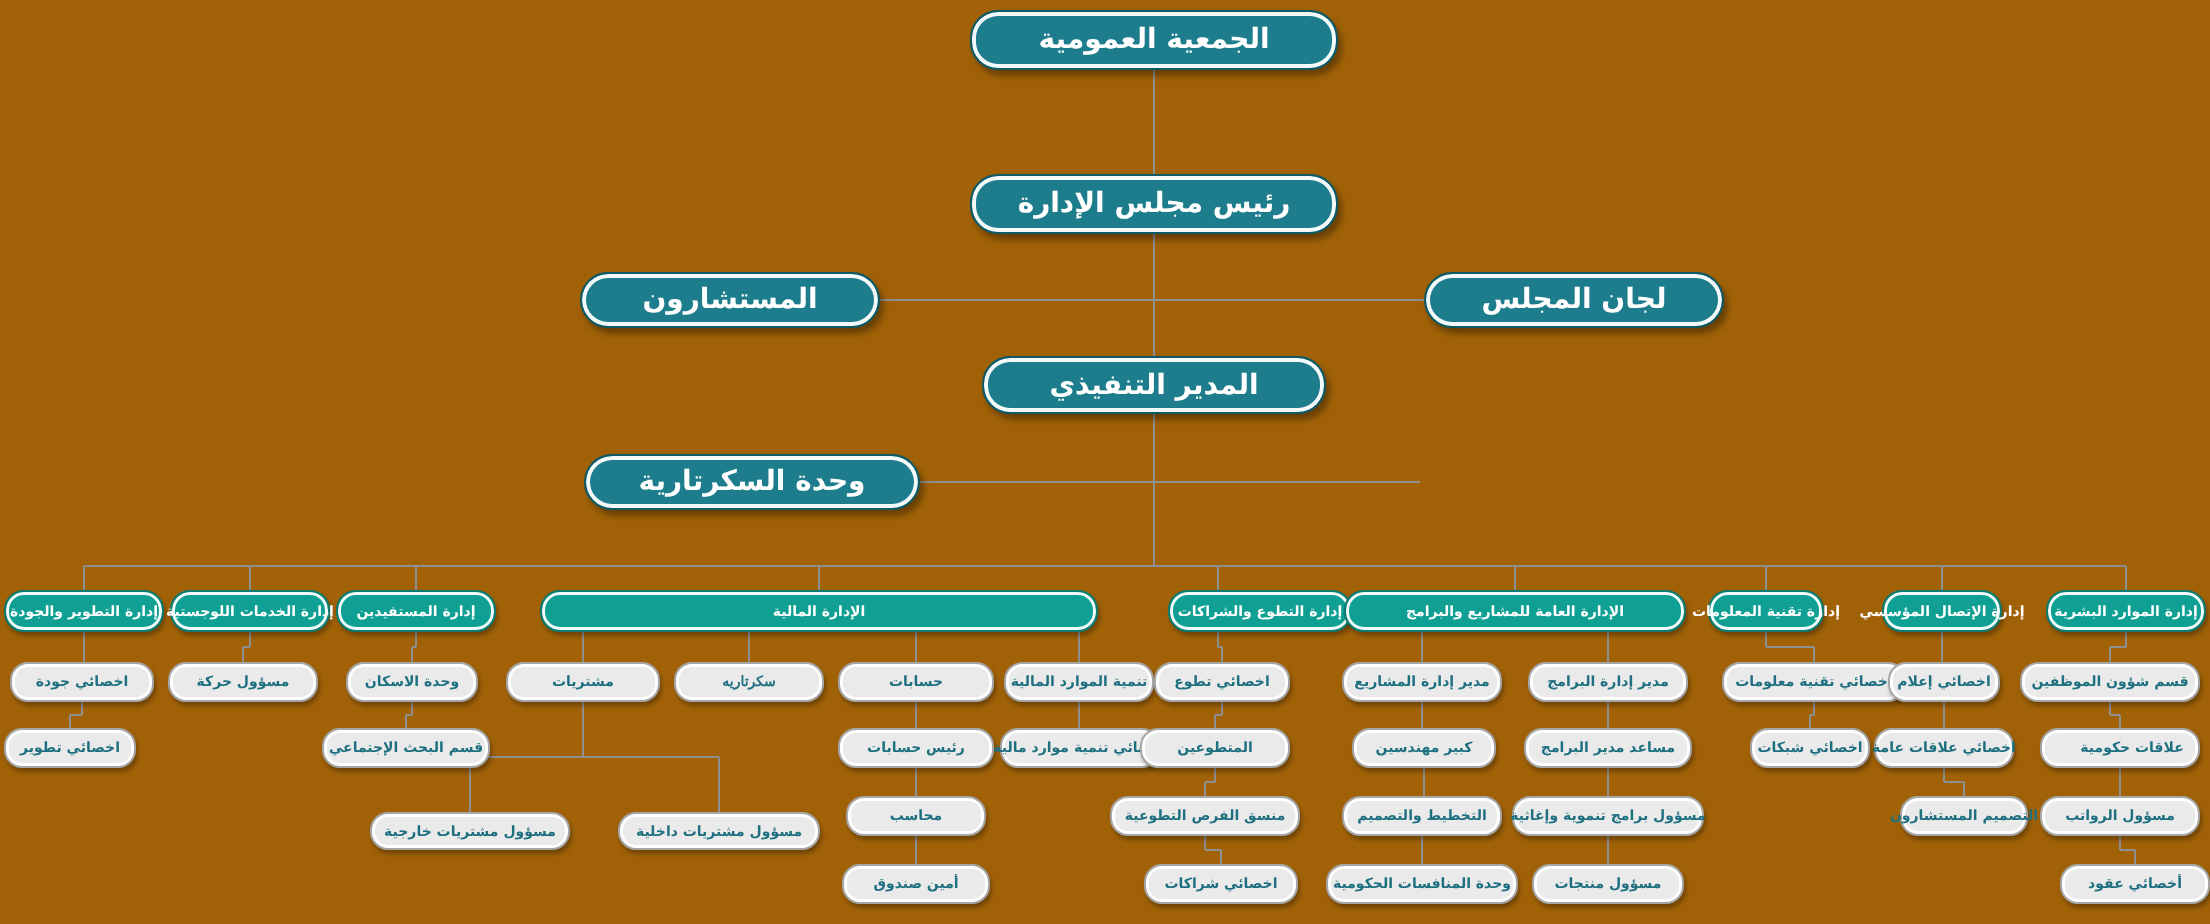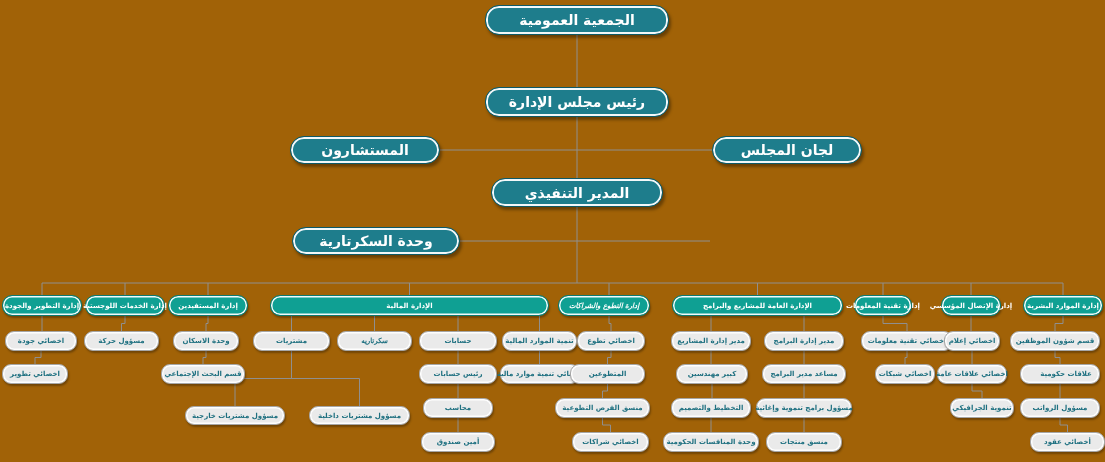--- a/index.html
+++ b/index.html
@@ -122,21 +122,21 @@
 <div class="node primary" dir="rtl" style="left: 485px; top: 5px; width: 184px; height: 30px;">الجمعية العمومية</div>
     <div class="node primary" dir="rtl" style="left: 485px; top: 87px; width: 184px; height: 30px;">رئيس مجلس الإدارة</div>
     <div class="node primary" dir="rtl" style="left: 290px; top: 136px; width: 150px; height: 28px; text-align: right;">المستشارون</div>
     <div class="node primary" dir="rtl" style="left: 712px; top: 136px; width: 150px; height: 28px;">لجان المجلس</div>
     <div class="node primary" dir="rtl" style="left: 491px; top: 178px; width: 172px; height: 29px;">المدير التنفيذي</div>
     <div class="node primary" dir="rtl" style="left: 292px; top: 227px; width: 168px; height: 28px;">وحدة السكرتارية</div>
     <div class="node header" dir="rtl" style="left: 2px; top: 295px; width: 80px; height: 21px;">إدارة التطوير والجودة</div>
     <div class="node header" dir="rtl" style="left: 85px; top: 295px; width: 80px; height: 21px;">إدارة الخدمات اللوجستية</div>
     <div class="node header" dir="rtl" style="left: 168px; top: 295px; width: 80px; height: 21px;">إدارة المستفيدين</div>
     <div class="node header" dir="rtl" style="left: 270px; top: 295px; width: 279px; height: 21px;">الإدارة المالية</div>
-    <div class="node header" dir="rtl" style="left: 558px; top: 295px; width: 92px; height: 21px; font-style: italic;">إدارة التطوع والشراكات</div>
+    <div class="node header" dir="rtl" style="left: 584px; top: 295px; width: 92px; height: 21px;">إدارة التطوع والشراكات</div>
     <div class="node header" dir="rtl" style="left: 672px; top: 295px; width: 171px; height: 21px;">الإدارة العامة للمشاريع والبرامج</div>
     <div class="node header" dir="rtl" style="left: 854px; top: 295px; width: 58px; height: 21px;">إدارة تقنية المعلومات</div>
     <div class="node header" dir="rtl" style="left: 941px; top: 295px; width: 60px; height: 21px;">إدارة الإتصال المؤسسي</div>
     <div class="node header" dir="rtl" style="left: 1023px; top: 295px; width: 80px; height: 21px;">إدارة الموارد البشرية</div>
     <div class="node child" dir="rtl" style="left: 5px; top: 331px; width: 72px; height: 20px;">اخصائي جودة</div>
     <div class="node child" dir="rtl" style="left: 2px; top: 364px; width: 66px; height: 20px;">اخصائي تطوير</div>
     <div class="node child" dir="rtl" style="left: 84px; top: 331px; width: 75px; height: 20px;">مسؤول حركة</div>
     <div class="node child" dir="rtl" style="left: 173px; top: 331px; width: 66px; height: 20px;">وحدة الاسكان</div>
     <div class="node child" dir="rtl" style="left: 161px; top: 364px; width: 84px; height: 20px;">قسم البحث الإجتماعي</div>
     <div class="node child" dir="rtl" style="left: 253px; top: 331px; width: 77px; height: 20px;">مشتريات</div>
@@ -153,23 +153,23 @@
     <div class="node child" dir="rtl" style="left: 570px; top: 364px; width: 75px; height: 20px;">المتطوعين</div>
     <div class="node child" dir="rtl" style="left: 555px; top: 398px; width: 95px; height: 20px;">منسق الفرص التطوعية</div>
     <div class="node child" dir="rtl" style="left: 572px; top: 432px; width: 77px; height: 20px;">اخصائي شراكات</div>
     <div class="node child" dir="rtl" style="left: 671px; top: 331px; width: 80px; height: 20px;">مدير إدارة المشاريع</div>
     <div class="node child" dir="rtl" style="left: 676px; top: 364px; width: 72px; height: 20px;">كبير مهندسين</div>
     <div class="node child" dir="rtl" style="left: 671px; top: 398px; width: 80px; height: 20px;">التخطيط والتصميم</div>
     <div class="node child" dir="rtl" style="left: 663px; top: 432px; width: 96px; height: 20px;">وحدة المنافسات الحكومية</div>
     <div class="node child" dir="rtl" style="left: 764px; top: 331px; width: 80px; height: 20px;">مدير إدارة البرامج</div>
     <div class="node child" dir="rtl" style="left: 762px; top: 364px; width: 84px; height: 20px;">مساعد مدير البرامج</div>
     <div class="node child" dir="rtl" style="left: 756px; top: 398px; width: 96px; height: 20px;">مسؤول برامج تنموية وإغاثية</div>
-    <div class="node child" dir="rtl" style="left: 766px; top: 432px; width: 76px; height: 20px;">منسق منتجات</div>
+    <div class="node child" dir="rtl" style="left: 766px; top: 432px; width: 76px; height: 20px;">مسؤول منتجات</div>
     <div class="node child" dir="rtl" style="left: 861px; top: 331px; width: 92px; height: 20px;">اخصائي تقنية معلومات</div>
     <div class="node child" dir="rtl" style="left: 875px; top: 364px; width: 60px; height: 20px;">اخصائي شبكات</div>
     <div class="node child" dir="rtl" style="left: 944px; top: 331px; width: 56px; height: 20px;">اخصائي إعلام</div>
     <div class="node child" dir="rtl" style="left: 937px; top: 364px; width: 70px; height: 20px;">اخصائي علاقات عامة</div>
-    <div class="node child" dir="rtl" style="left: 950px; top: 398px; width: 64px; height: 20px;">تنموية الجرافيكي</div>
+    <div class="node child" dir="rtl" style="left: 950px; top: 398px; width: 64px; height: 20px;">التصميم المستشارون</div>
     <div class="node child" dir="rtl" style="left: 1010px; top: 331px; width: 90px; height: 20px;">قسم شؤون الموظفين</div>
     <div class="node child" dir="rtl" style="left: 1020px; top: 364px; width: 80px; height: 20px; padding-left: 12px;">علاقات حكومية</div>
     <div class="node child" dir="rtl" style="left: 1020px; top: 398px; width: 80px; height: 20px;">مسؤول الرواتب</div>
     <div class="node child" dir="rtl" style="left: 1030px; top: 432px; width: 75px; height: 20px;">أخصائي عقود</div>
   </div>
 
 </body></html>

